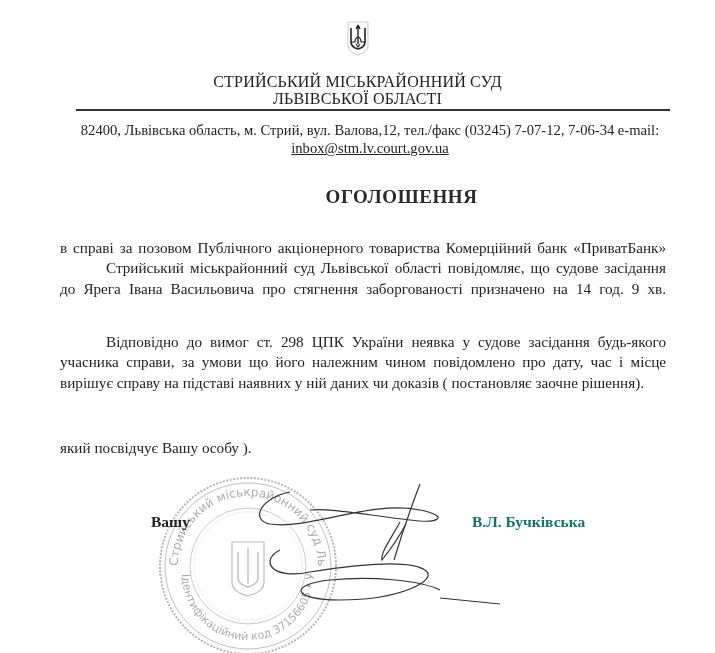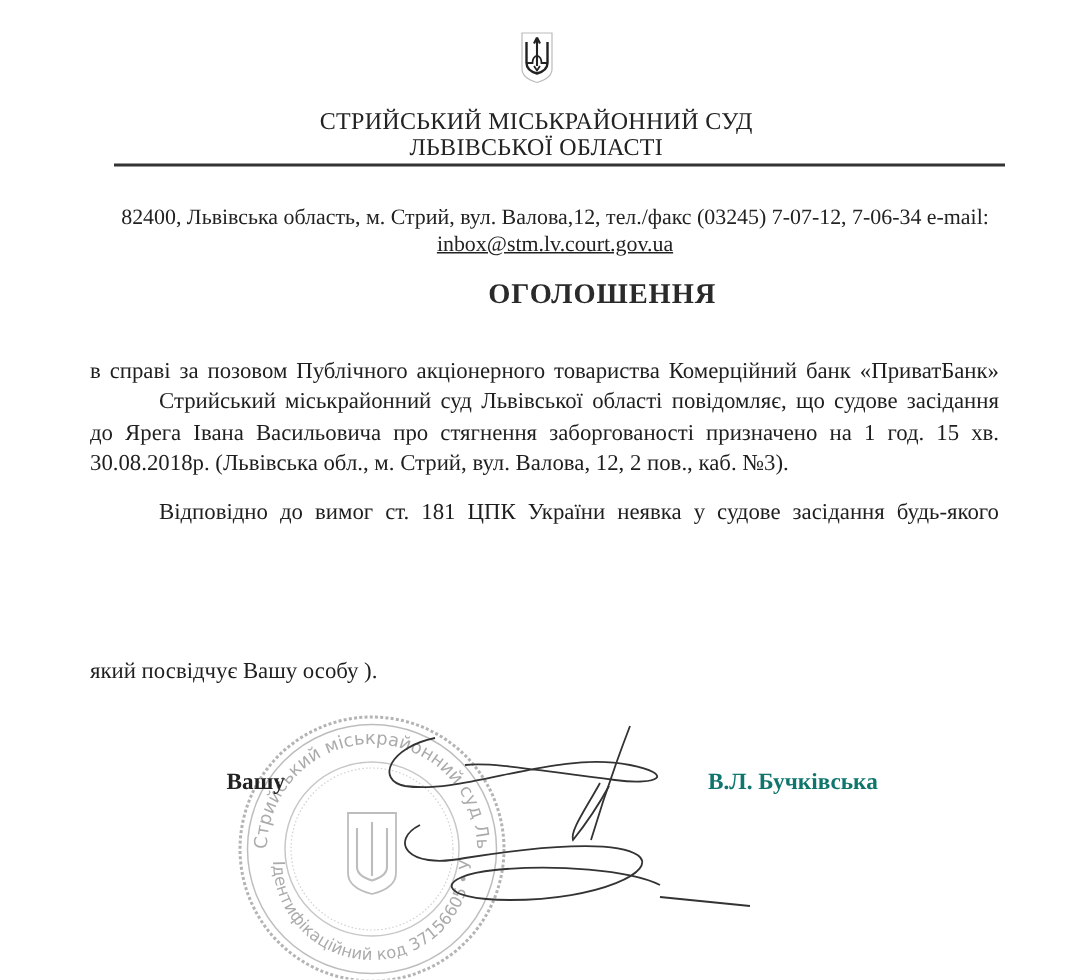--- a/index.html
+++ b/index.html
@@ -13,21 +13,21 @@
     position: absolute; left: 0; width: 715px; text-align: center;
     font-size: 16px; letter-spacing: 0.2px; color: #222;
   }
   .court-line1 { top: 73px; }
   .court-line2 { top: 90px; }
   .rule {
     position: absolute; left: 76px; width: 594px; top: 109px;
     border-top: 2px solid #333;
   }
   .address {
-    position: absolute; left: 60px; width: 620px; top: 136px;
+    position: absolute; left: 60px; width: 620px; top: 121px;
     text-align: center; font-size: 14.6px; line-height: 18px; color: #222;
   }
   .address a { color: #222; text-decoration: underline; }
   .title {
     position: absolute; left: 0; width: 715px; top: 186px; text-align: center;
     font-size: 19px; font-weight: bold; letter-spacing: 0.6px; color: #2a2a2a; margin-left: 44px;
   }
   .para {
     position: absolute; left: 60px; width: 606px;
     font-size: 15.2px; line-height: 20.4px; text-align: justify;
@@ -68,26 +68,27 @@
 <div class="address">
   <span>82400, Львівська область, м. Стрий, вул. Валова,12, тел./факс (03245) 7-07-12, 7-06-34 e-mail:</span><br>
   <a>inbox@stm.lv.court.gov.ua</a>
 </div>
 
 <div class="title">ОГОЛОШЕННЯ</div>
 
 <div class="para p1">
   <span class="ln">в справі за позовом Публічного акціонерного товариства Комерційний банк «ПриватБанк»</span>
   <span class="ln indent">Стрийський міськрайонний суд Львівської області повідомляє, що судове засідання</span>
-  <span class="ln">до Ярега Івана Васильовича про стягнення заборгованості призначено на  1 год. 15 хв.</span>
-  <span class="ln last">30.08.2018р.  (Львівська обл., м. Стрий, вул. Валова, 12, 2 пов., каб. №3).</span>
+  <span class="ln">до Ярега Івана Васильовича про стягнення заборгованості призначено на  14 год. 9 хв.</span>
 </div>
 
 <div class="para p2">
-  <span class="ln indent">Відповідно до вимог ст. 181 ЦПК України неявка у судове засідання будь-якого</span>
+  <span class="ln indent">Відповідно до вимог ст. 298 ЦПК України неявка у судове засідання будь-якого</span>
+  <span class="ln">учасника справи, за умови що його належним чином повідомлено про дату, час і місце</span>
+  <span class="ln last">вирішує справу на підставі наявних у ній даних чи доказів ( постановляє заочне рішення).</span>
 </div>
 
 <div class="para p3">
   <span class="ln last">який посвідчує Вашу особу ).</span>
 </div>
 
 <div class="stamp">
   <svg width="192" height="186" viewBox="0 0 192 186">
     <defs>
       <path id="arcTop" d="M 26 96 A 70 70 0 0 1 166 96"></path>

